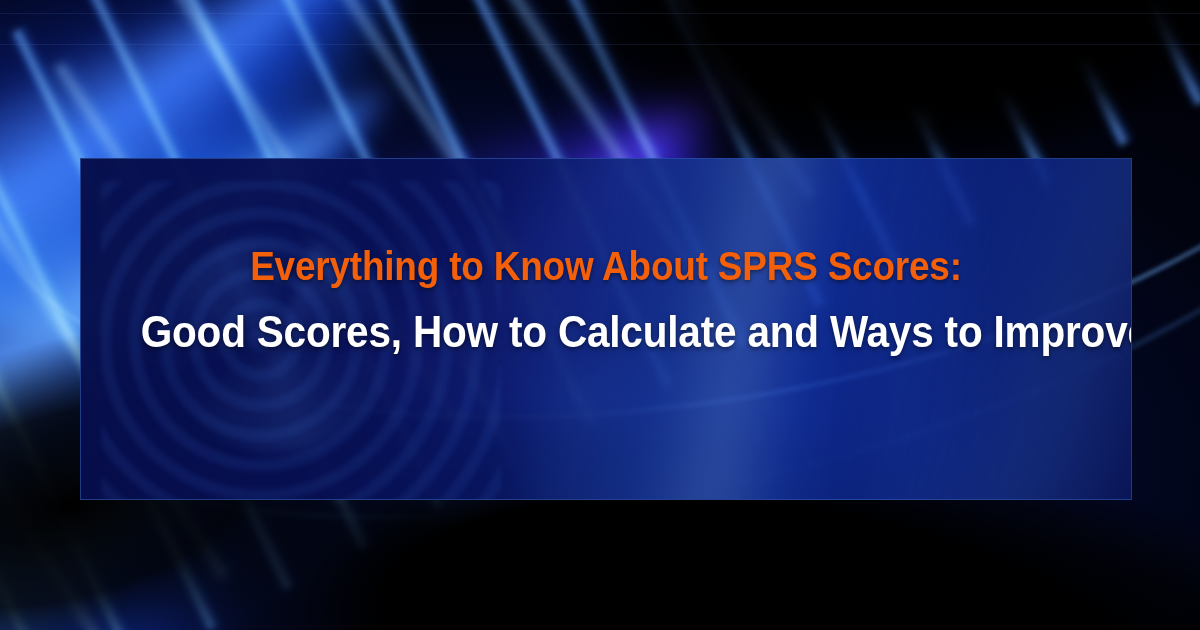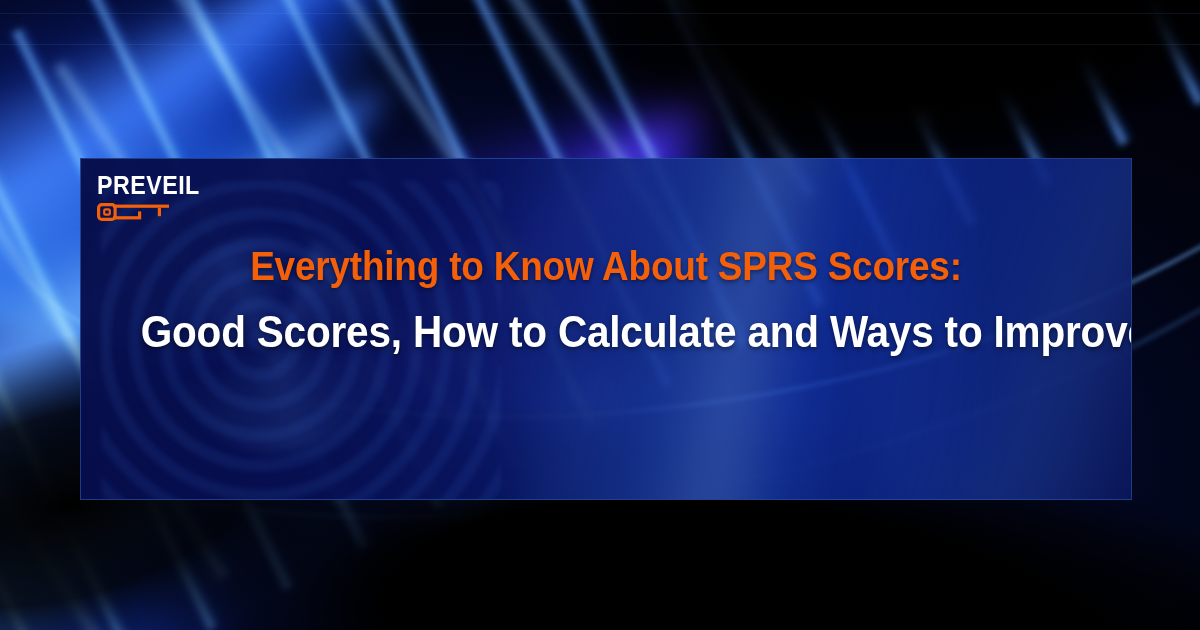--- a/index.html
+++ b/index.html
@@ -383,37 +383,20 @@
   <div class="void-bl"></div>
   <div class="seam seam-a"></div>
   <div class="seam seam-b"></div>
 
   <div id="card">
     <div class="card-swirl"></div>
     <div class="card-swirl2"></div>
     <div class="card-sheen"></div>
     <div class="card-sheen2"></div>
 
-    <div id="logo">
-      <div id="logo-word">PREVEIL</div>
-      <svg id="logo-key" width="72" height="18" viewBox="0 0 72 18" fill="none">
-
-        <rect x="1.6" y="1.6" width="16.5" height="14.8" rx="3.2" stroke="#F4600A" stroke-width="3.2" fill="none"></rect>
-        <rect x="7.2" y="6.4" width="5.6" height="5.2" rx="1.4" stroke="#F4600A" stroke-width="2.2" fill="none"></rect>
-
-        <rect x="16" y="1.6" width="48" height="3.2" fill="#F4600A"></rect>
-
-        <rect x="16" y="13.2" width="25" height="3.2" fill="#F4600A"></rect>
-
-        <rect x="41" y="8.4" width="3.2" height="8" fill="#F4600A"></rect>
-
-        <rect x="60.8" y="4.8" width="3.2" height="8.4" fill="#F4600A"></rect>
-        <rect x="64" y="1.6" width="8" height="3.2" fill="#F4600A"></rect>
-      </svg>
-    </div>
 
     <div id="headline">
       <div class="line" id="line-1">Everything to Know About SPRS Scores:</div>
       <div class="line" id="line-2">Good Scores, How to Calculate and Ways to Improve</div>
     </div>
   </div>
 
 </div>
 
 </body></html>

